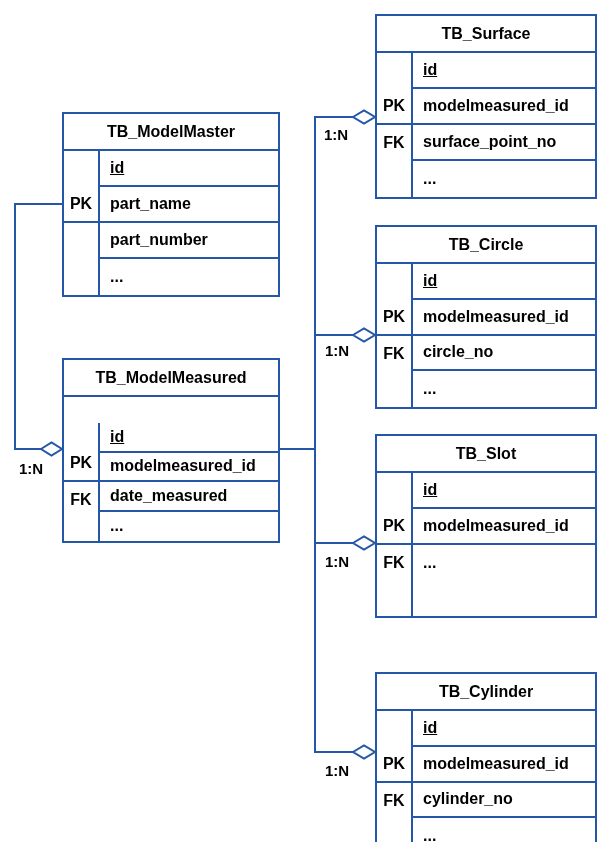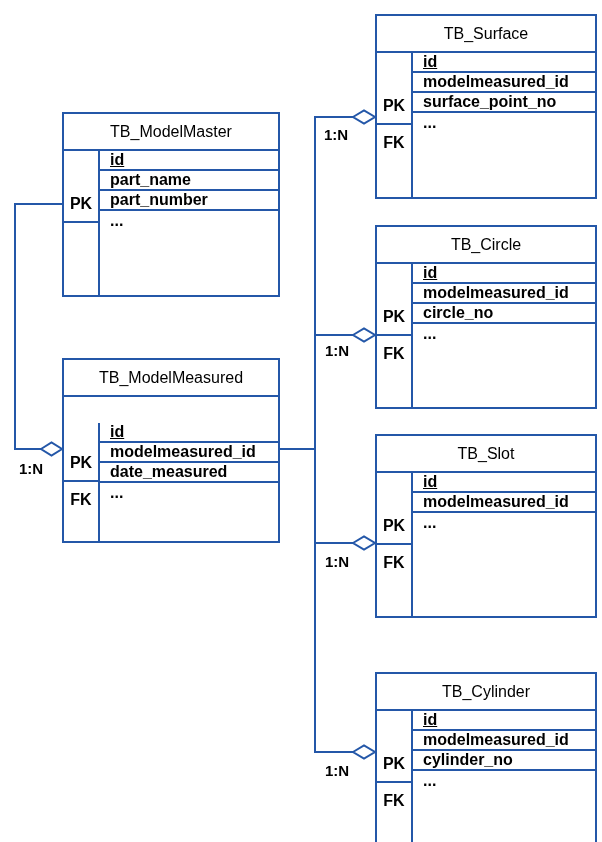--- a/index.html
+++ b/index.html
@@ -21,40 +21,40 @@
     box-sizing:border-box;
     border:2px solid var(--blue);
     background:#ffffff;
     display:flex;flex-direction:column;
   }
   .tbl-header{
     box-sizing:border-box;
     height:37px;
     border-bottom:2px solid var(--blue);
     display:flex;align-items:center;justify-content:center;
-    font-weight:normal;font-size:16px;
+    font-weight:bold;font-size:16px;
   }
   .tbl-body{flex:1;display:flex;min-height:0;}
   .keycol{
     box-sizing:border-box;
     width:36px;
     border-right:2px solid var(--blue);
     display:flex;flex-direction:column;justify-content:center;
   }
   .keycell{
     box-sizing:border-box;
     display:flex;align-items:center;justify-content:center;
     font-weight:bold;font-size:16px;
   }
   .keycell.pk{height:36px;border-bottom:2px solid var(--blue);}
   .keycell.fk{height:36px;}
   .fieldcol{flex:1;display:flex;flex-direction:column;min-width:0;}
   .fieldcell{
     box-sizing:border-box;
-    height:20px;
+    height:36px;
     display:flex;align-items:center;
     padding-left:10px;
     font-weight:bold;font-size:16px;
     border-bottom:2px solid var(--blue);
     white-space:nowrap;
   }
   .fieldcell.last{border-bottom:none;}
   .u{text-decoration:underline;}
   .rel-label{
     position:absolute;

